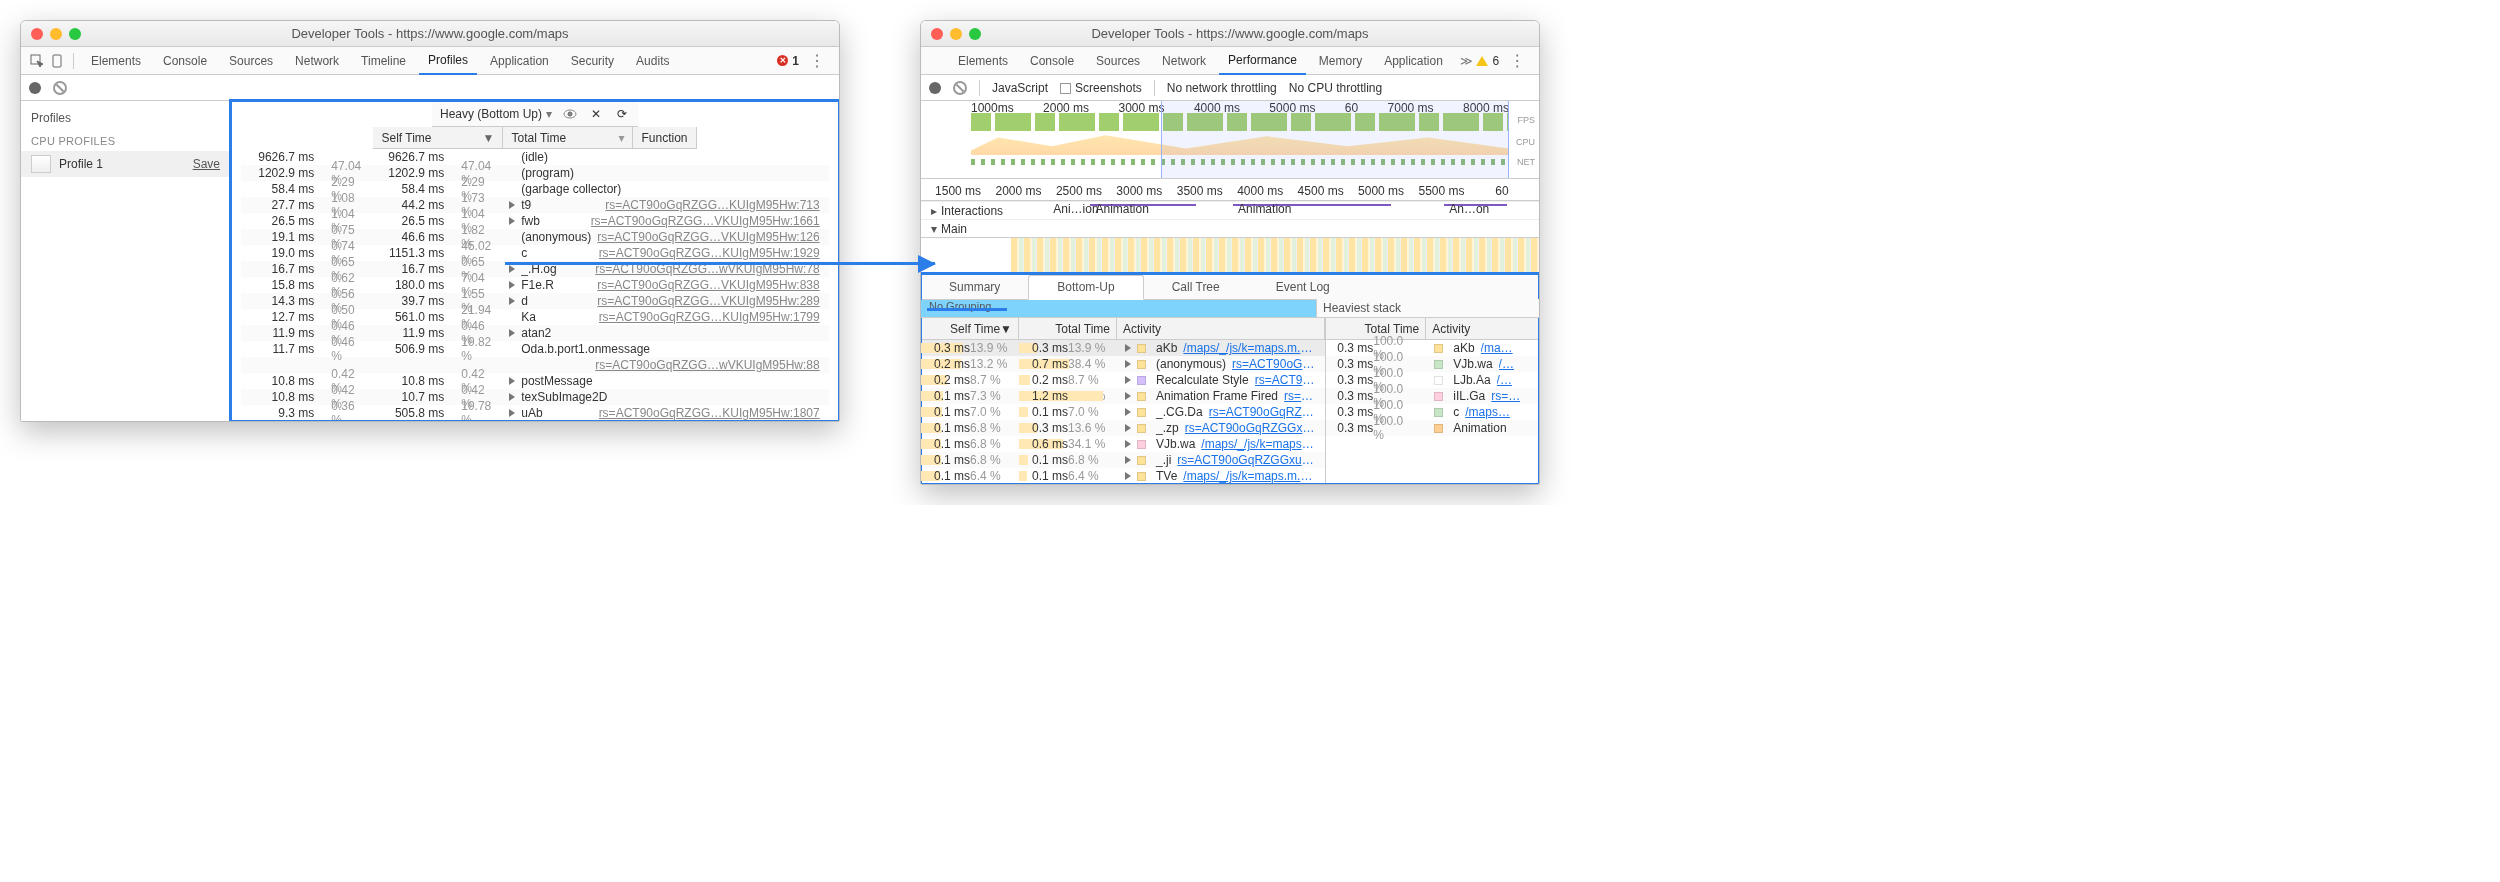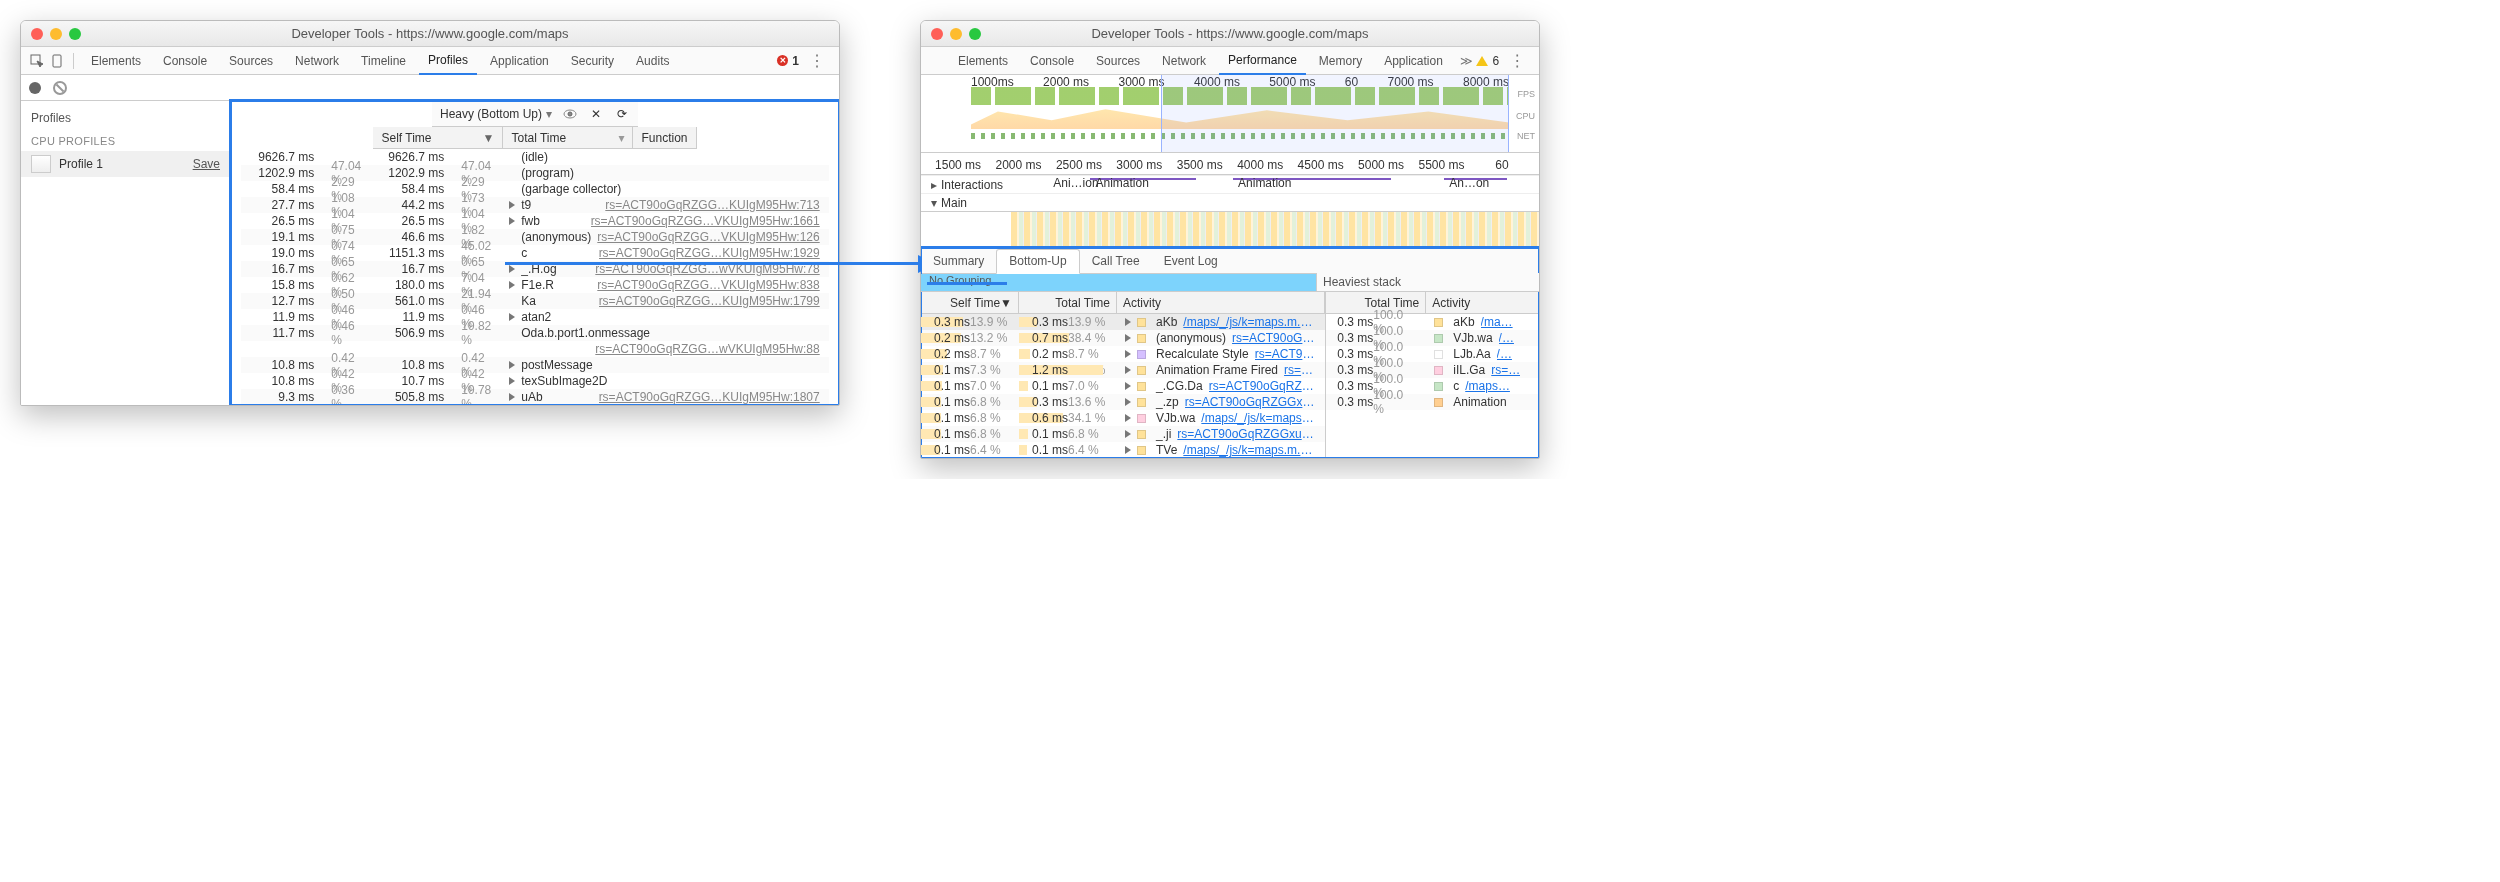--- a/index.html
+++ b/index.html
@@ -83,21 +83,21 @@
   .ruler{height:22px;border-bottom:1px solid var(--border);position:relative;font-size:10px;color:#888;display:flex;align-items:flex-end;text-decoration:underline;}
   .rtick{position:absolute;bottom:2px;transform:translateX(-50%);}
   .tracks{border-bottom:1px solid var(--border);}
   .trackrow{display:flex;align-items:center;height:18px;font-size:11px;border-top:1px solid #eee;}
   .trackhead{width:90px;padding-left:10px;color:#555;display:flex;align-items:center;gap:4px;}
   .trackbody{flex:1;position:relative;height:100%;}
   .seg{position:absolute;top:2px;bottom:2px;border-top:2px solid #7e57c2;}
   .flame{height:36px;border-bottom:1px solid var(--border);background:repeating-linear-gradient(90deg,#ffe29a 0 6px,#fff3d6 6px 8px,#dff0d8 8px 12px,#eee 12px 13px);opacity:.9;margin-left:90px;}
   
   .bottomtabs{height:26px;display:flex;align-items:center;border-bottom:1px solid var(--border);background:var(--lighter);}
-  .btab{padding:0 12px;height:100%;display:flex;align-items:center;color:#555;cursor:pointer;}
+  .btab{padding:0 28px;height:100%;display:flex;align-items:center;color:#555;cursor:pointer;}
   .btab.sel{background:#fff;border:1px solid var(--border);border-bottom:1px solid #fff;border-radius:3px 3px 0 0;margin-bottom:-1px;}
   .split{display:flex;flex:1;border-top:0;}
   .pane{display:flex;flex-direction:column;min-width:0;}
   .paneL{flex:1.9;border-right:1px solid var(--border);}
   .paneR{flex:1;}
   .phrow{display:flex;height:22px;background:var(--light);border-bottom:1px solid var(--border);font-size:11px;}
   .phc{display:flex;align-items:center;padding:0 6px;border-right:1px solid var(--border);white-space:nowrap;}
   .w2c-self{width:98px;justify-content:flex-end;}
   .w2c-total{width:98px;justify-content:flex-end;}
   .w2c-act{flex:1;}
@@ -282,20 +282,31 @@
             <div class="cell pct">0.62 %</div>
             <div class="cell num">180.0 ms</div>
             <div class="cell pct">7.04 %</div>
             <div class="cell func">
               <span class="tri"></span>
               <span class="fname">F1e.R</span>
               <span class="flink">rs=ACT90oGqRZGG…VKUIgM95Hw:838</span>
             </div>
           </div>
           <div class="row">
+            <div class="cell num">14.3 ms</div>
+            <div class="cell pct">0.56 %</div>
+            <div class="cell num">39.7 ms</div>
+            <div class="cell pct">1.55 %</div>
+            <div class="cell func">
+              <span class="tri"></span>
+              <span class="fname">d</span>
+              <span class="flink">rs=ACT90oGqRZGG…VKUIgM95Hw:289</span>
+            </div>
+          </div>
+          <div class="row">
             <div class="cell num">12.7 ms</div>
             <div class="cell pct">0.50 %</div>
             <div class="cell num">561.0 ms</div>
             <div class="cell pct">21.94 %</div>
             <div class="cell func">
               <span style="width:6px"></span>
               <span class="fname">Ka</span>
               <span class="flink">rs=ACT90oGqRZGG…KUIgM95Hw:1799</span>
             </div>
           </div>
@@ -396,20 +407,30 @@
     <div id="w2tabs" style="display: contents;"><span class="tab">Elements</span><span class="tab">Console</span><span class="tab">Sources</span><span class="tab">Network</span><span class="tab sel">Performance</span><span class="tab">Memory</span><span class="tab">Application</span></div>
     <div class="spacer"></div>
     <span style="color:#777">≫</span>
     <span class="warn">
         <span class="warn-tri"></span>
         <span>6</span>
       </span>
     <span class="vmenu">⋮</span>
   </div>
 
+  <div class="toolbar">
+    <div class="rec"></div>
+    <div class="nosym"></div>
+    <div style="width:1px;height:16px;background:var(--border)"></div>
+    <span class="drop">JavaScript</span>
+    <span><span class="cb"></span><span>Screenshots</span></span>
+    <div style="width:1px;height:16px;background:var(--border)"></div>
+    <span class="drop">No network throttling</span>
+    <span class="drop">No CPU throttling</span>
+  </div>
 
   <div class="overview">
     <div class="ov-ticks" id="ovticks">
         <span>1000ms</span>
         <span>2000 ms</span>
         <span>3000 ms</span>
         <span>4000 ms</span>
         <span>5000 ms</span>
         <span>60</span>
         <span>7000 ms</span>

